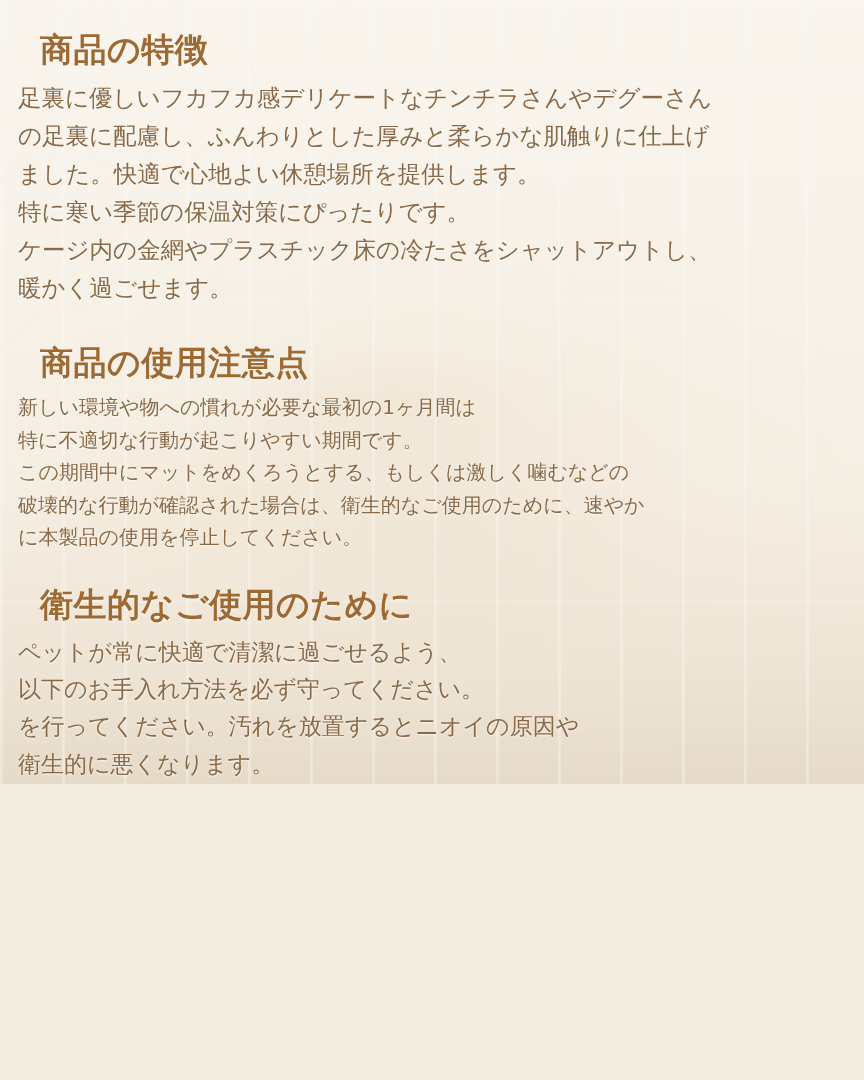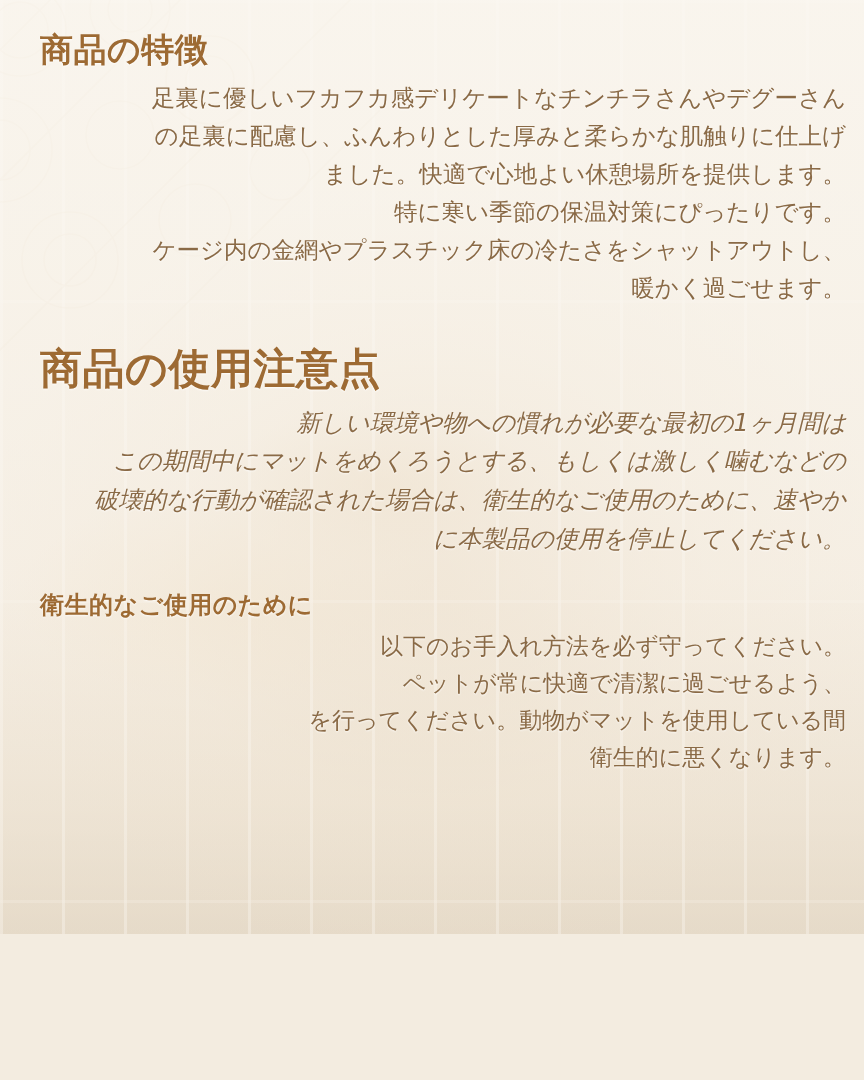--- a/index.html
+++ b/index.html
@@ -10,21 +10,21 @@
     width: 864px;
     height: 1080px;
     font-family: "DejaVu Sans", "Liberation Sans", sans-serif;
     background: #f3ece0;
     overflow: hidden;
   }
 
   .page {
     position: relative;
     width: 864px;
-    height: 934px;
+    height: 784px;
     overflow: hidden;
     background: #f0e8da;
   }
 
   
   .bg-photo {
     position: absolute;
     inset: 0;
     background:
       
@@ -88,35 +88,35 @@
     line-height: 1.35;
     letter-spacing: 0.5px;
     margin: 0 0 6px 22px;
     text-shadow: 0 1px 2px rgba(255,255,255,0.85);
   }
 
   .body-text {
     color: #8a6a46;
     font-size: 23.5px;
     line-height: 1.62;
-    text-align: right;
+    text-align: left;
     margin: 0;
     text-shadow: 0 1px 2px rgba(255,255,255,0.8);
   }
   .body-text .line { display: block; white-space: nowrap; }
 
   .s1 .heading { margin-top: 2px; }
   .s1 .body-text { font-size: 23.5px; }
 
   .s2 { margin-top: 34px; }
-  .s2 .heading { font-size: 42px; }
-  .s2 .body-text { font-size: 24px; font-style: italic; }
+  .s2 .heading { font-size: 33px; }
+  .s2 .body-text { font-size: 20px; }
 
   .s3 { margin-top: 30px; }
-  .s3 .heading { font-size: 24px; }
+  .s3 .heading { font-size: 33px; }
   .s3 .body-text { font-size: 23px; }
 </style>
 </head>
 <body>
 
 <div class="page">
 
   <div class="bg-photo"></div>
   <div class="bg-cage"></div>
 
@@ -152,30 +152,31 @@
         <span class="line">特に寒い季節の保温対策にぴったりです。</span>
         <span class="line">ケージ内の金網やプラスチック床の冷たさをシャットアウトし、</span>
         <span class="line">暖かく過ごせます。</span>
       </p>
     </section>
 
     <section class="section s2">
       <h2 class="heading">商品の使用注意点</h2>
       <p class="body-text">
         <span class="line">新しい環境や物への慣れが必要な最初の1ヶ月間は</span>
+        <span class="line">特に不適切な行動が起こりやすい期間です。</span>
         <span class="line">この期間中にマットをめくろうとする、もしくは激しく噛むなどの</span>
         <span class="line">破壊的な行動が確認された場合は、衛生的なご使用のために、速やか</span>
         <span class="line">に本製品の使用を停止してください。</span>
       </p>
     </section>
 
     <section class="section s3">
       <h2 class="heading">衛生的なご使用のために</h2>
       <p class="body-text">
+        <span class="line">ペットが常に快適で清潔に過ごせるよう、</span>
         <span class="line">以下のお手入れ方法を必ず守ってください。</span>
-        <span class="line">ペットが常に快適で清潔に過ごせるよう、</span>
-        <span class="line">を行ってください。動物がマットを使用している間</span>
+        <span class="line">を行ってください。汚れを放置するとニオイの原因や</span>
         <span class="line">衛生的に悪くなります。</span>
       </p>
     </section>
 
   </div>
 </div>
 
 </body></html>

